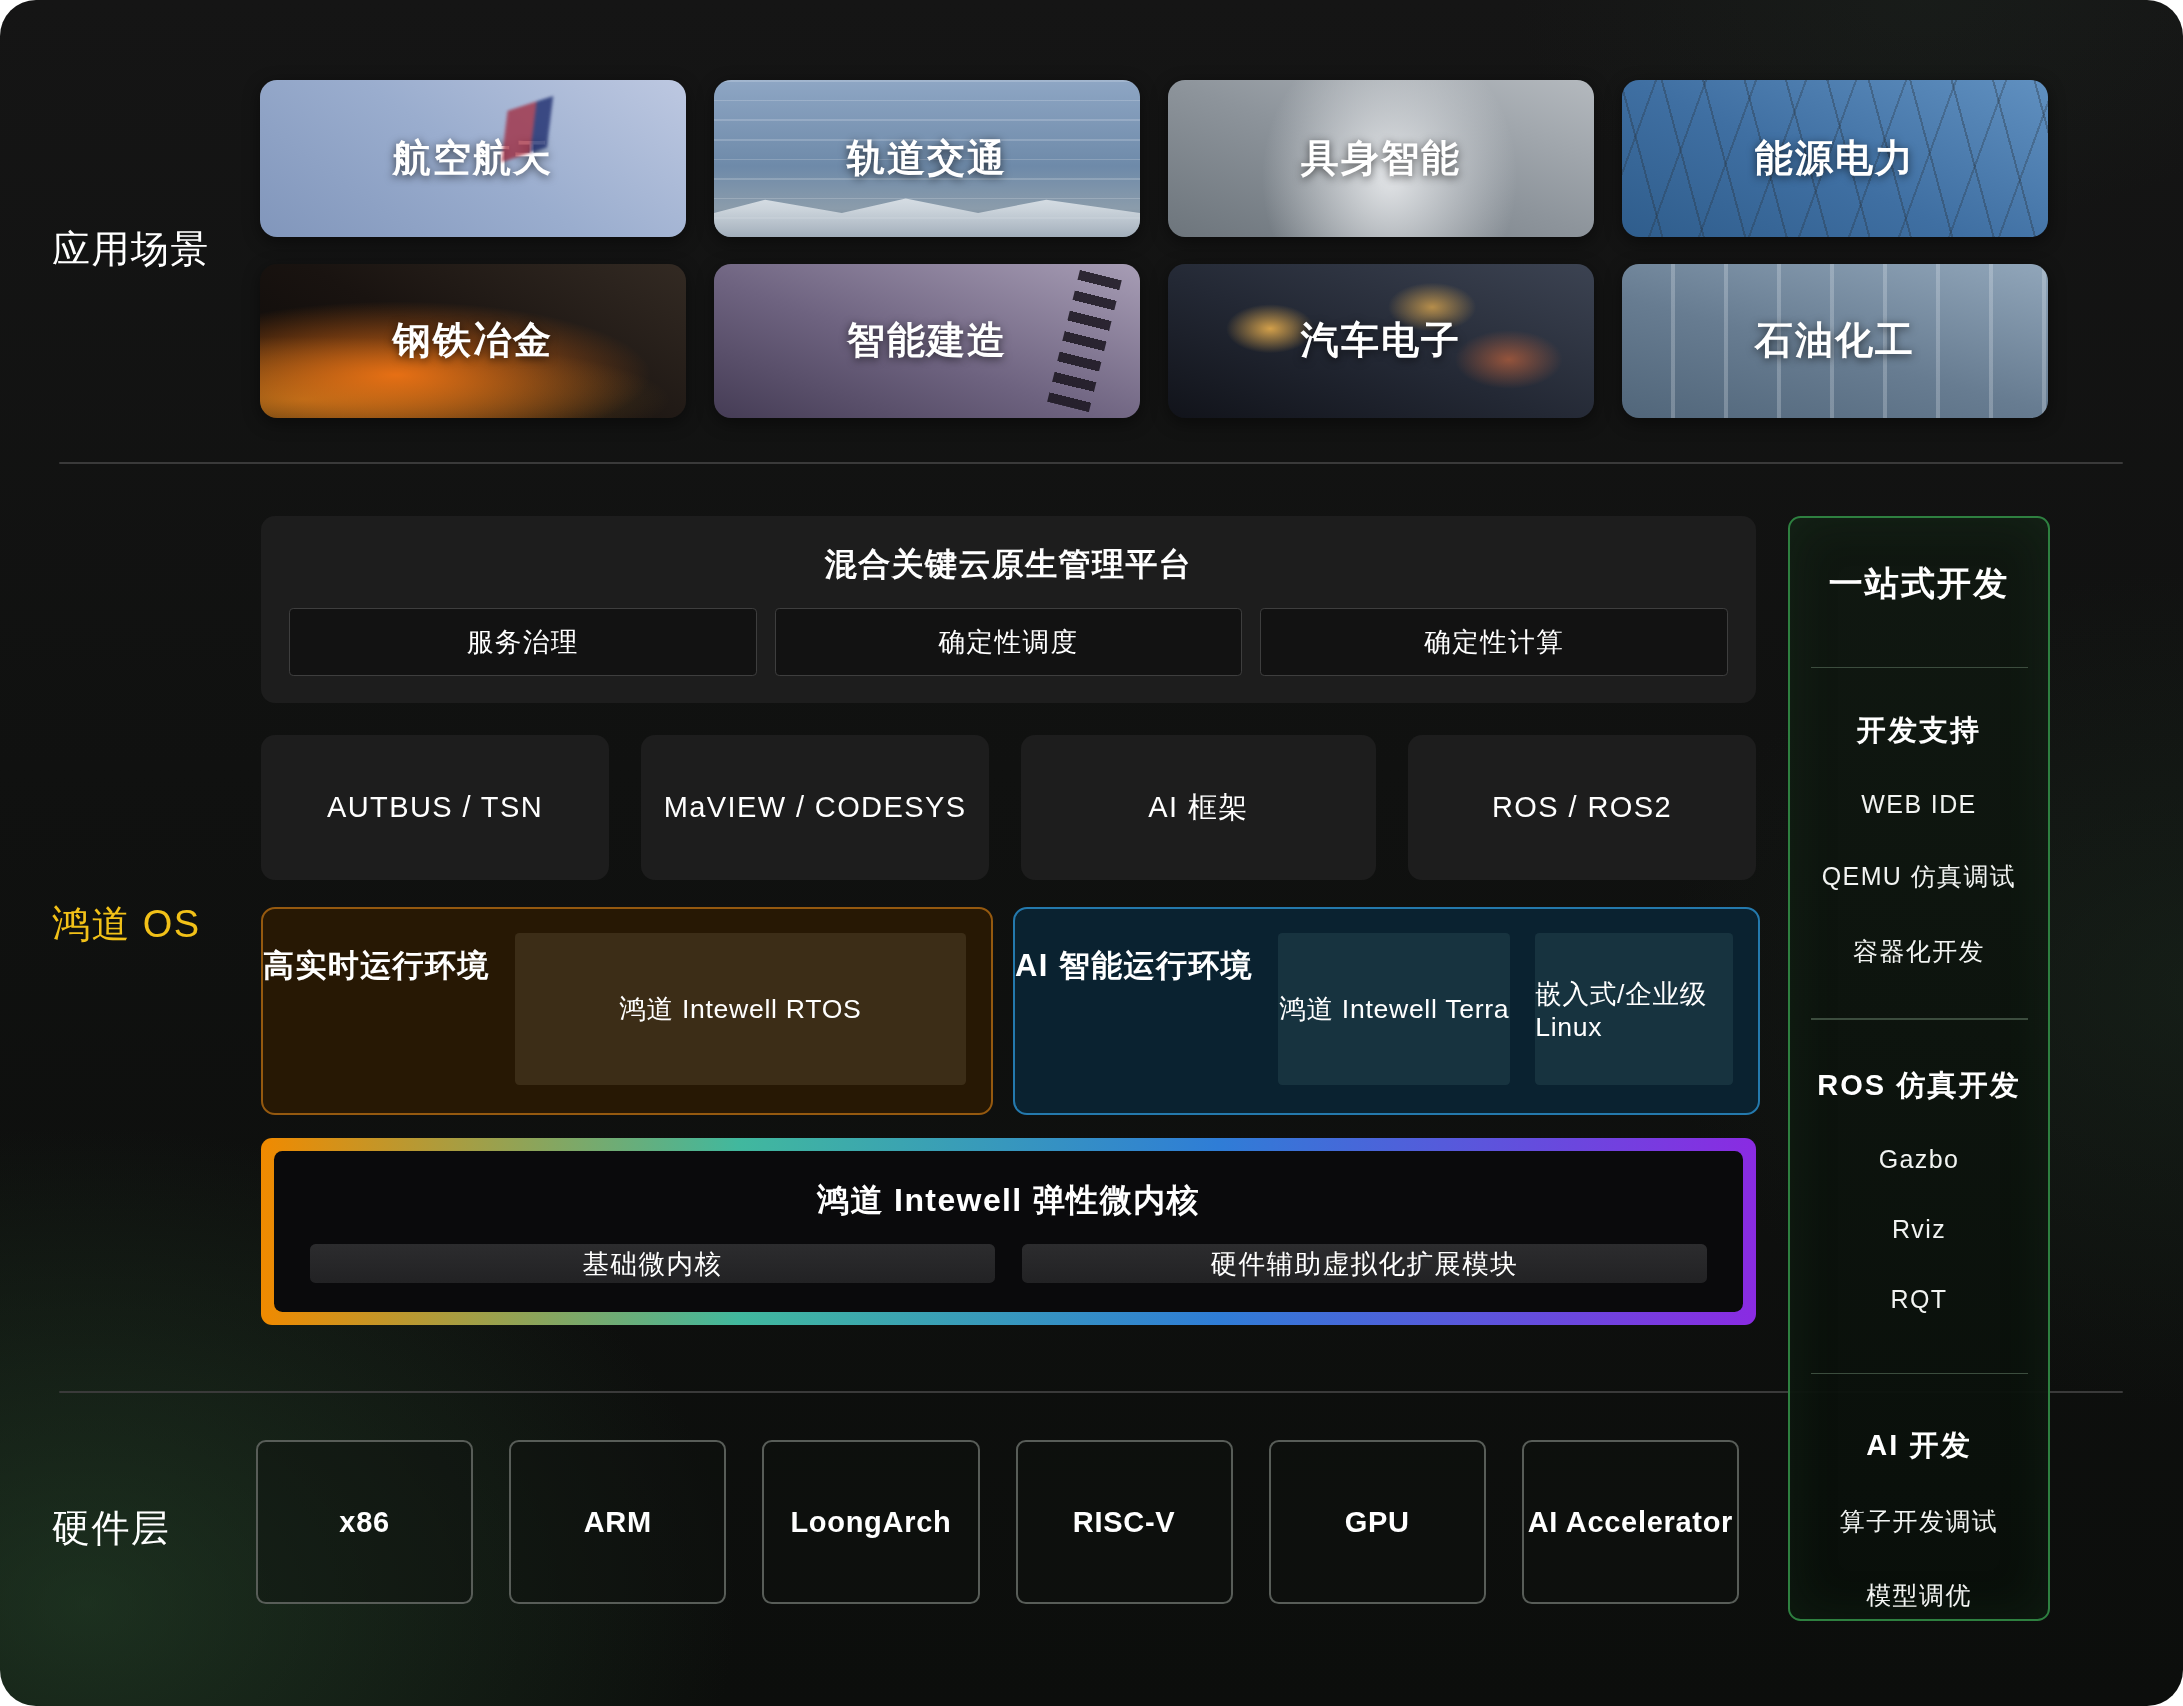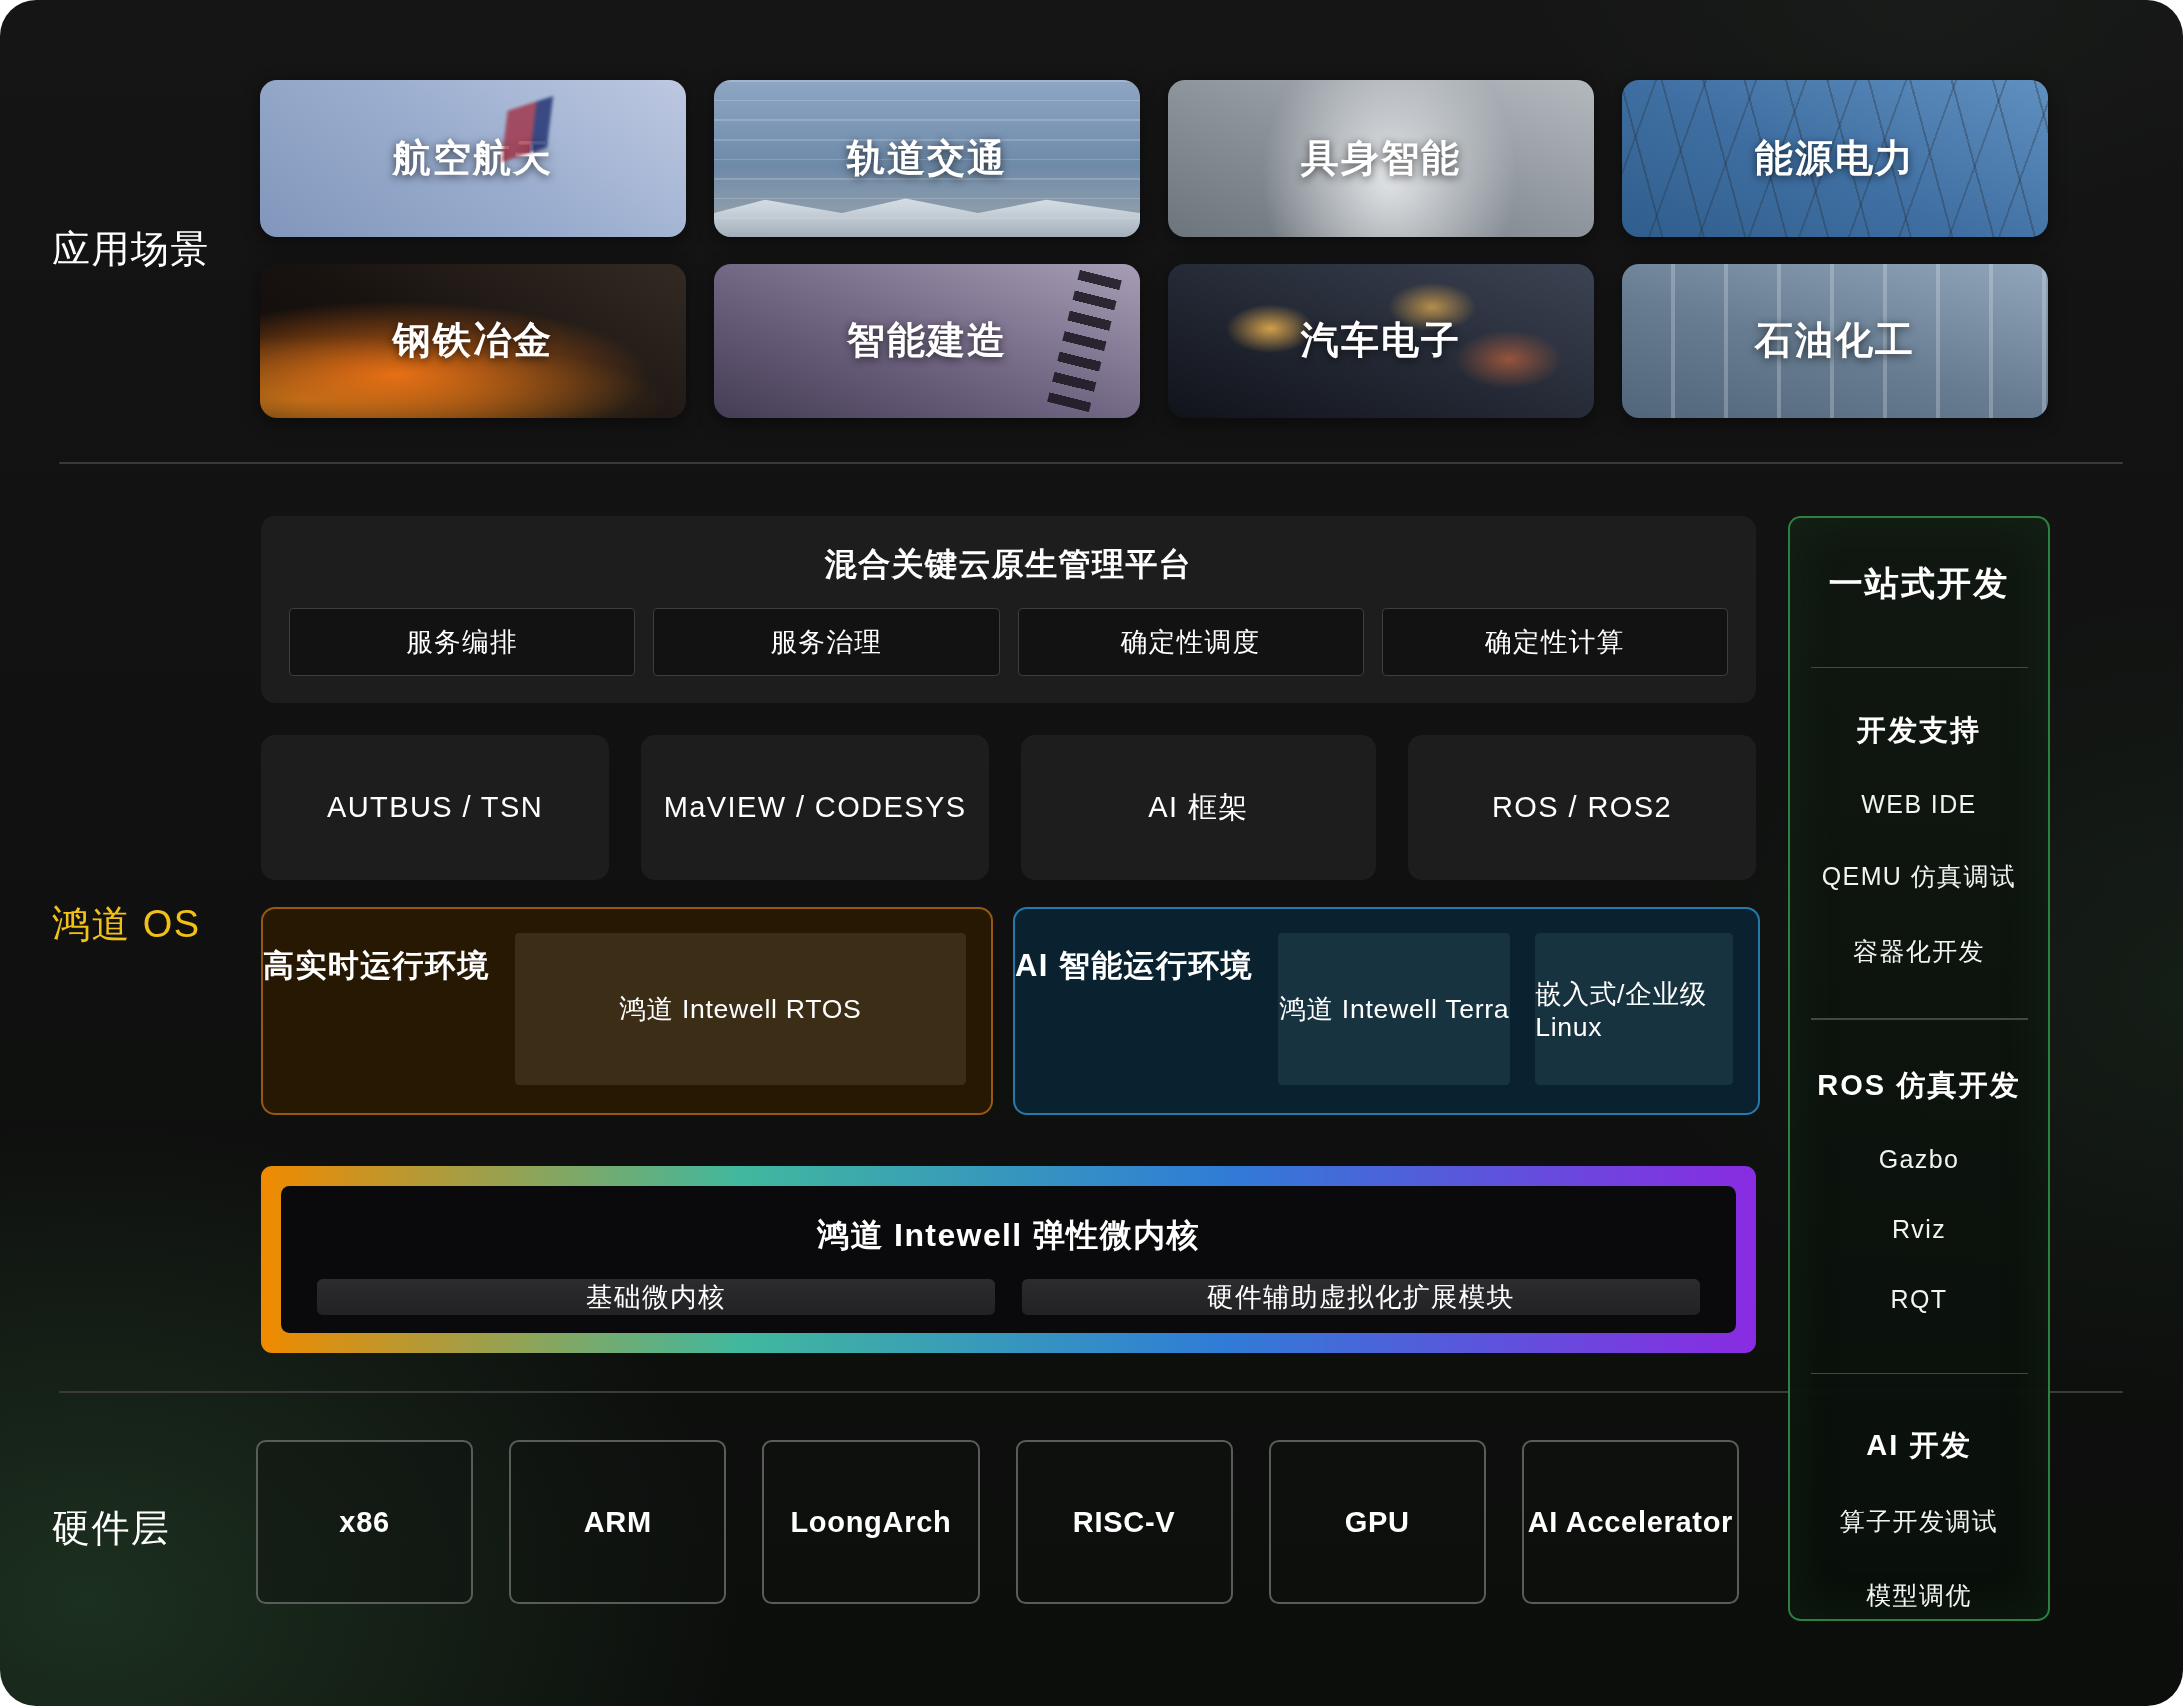--- a/index.html
+++ b/index.html
@@ -79,21 +79,21 @@
   .rt-real{left:261px;width:728px;background:#271804;border:2.1px solid #95590f;}
   .rt-real .chip2{background:#3c2d17;}
   .rt-ai{left:1013px;width:743px;background:#0a2230;border:2.1px solid #2479ad;}
   .rt-ai .chip2{background:#17333f;}
   .chip2{display:flex;align-items:center;justify-content:center;border-radius:4.2px;font-size:26.6px;letter-spacing:0.7px;}
   .chip2.grow{flex:1;}
   .rt-ai .chip2.terra{flex:0 0 232px;}
   .rt-ai .chip2.linux{flex:1;}
 
   
-  .kernel-wrap{position:absolute;left:261px;top:1166px;width:1495px;height:187px;border-radius:11.2px;padding:20px;
+  .kernel-wrap{position:absolute;left:261px;top:1138px;width:1495px;height:187px;border-radius:11.2px;padding:13px;
     background:linear-gradient(90deg,#f08a00 0%,#41b89e 32%,#2f7dd6 64%,#8a2be2 100%);box-sizing:border-box;}
   .kernel{width:100%;height:100%;background:#0a0a0c;border-radius:8.4px;display:flex;flex-direction:column;box-sizing:border-box;}
   .kernel .title{text-align:center;font-size:32px;font-weight:700;letter-spacing:1.4px;margin-top:28px;}
   .kernel .items{flex:1;display:flex;gap:26.6px;padding:21px 36px 29px 36px;}
   .kernel .chip3{flex:1;background:linear-gradient(180deg,#2c2c2e,#222224);border-radius:5.6px;
     display:flex;align-items:center;justify-content:center;font-size:26.6px;letter-spacing:1.4px;}
 
   
   .hw-row{position:absolute;left:256px;top:1440px;width:1483px;height:164px;display:grid;
     grid-template-columns:repeat(6,1fr);gap:36px;}
@@ -150,21 +150,20 @@
     <div class="card t-petro">
       <div class="label">石油化工</div>
     </div>
   </div>
 
   <div class="divider" style="top:462px"></div>
 
   <div class="panel cloud">
     <div class="title">混合关键云原生管理平台</div>
     <div class="items">
-      <div class="chip">服务编排</div>
       <div class="chip">服务治理</div>
       <div class="chip">确定性调度</div>
       <div class="chip">确定性计算</div>
     </div>
   </div>
 
   <div class="mid-row">
     <div class="mid-box">AUTBUS / TSN</div>
     <div class="mid-box">MaVIEW / CODESYS</div>
     <div class="mid-box">AI 框架</div>

